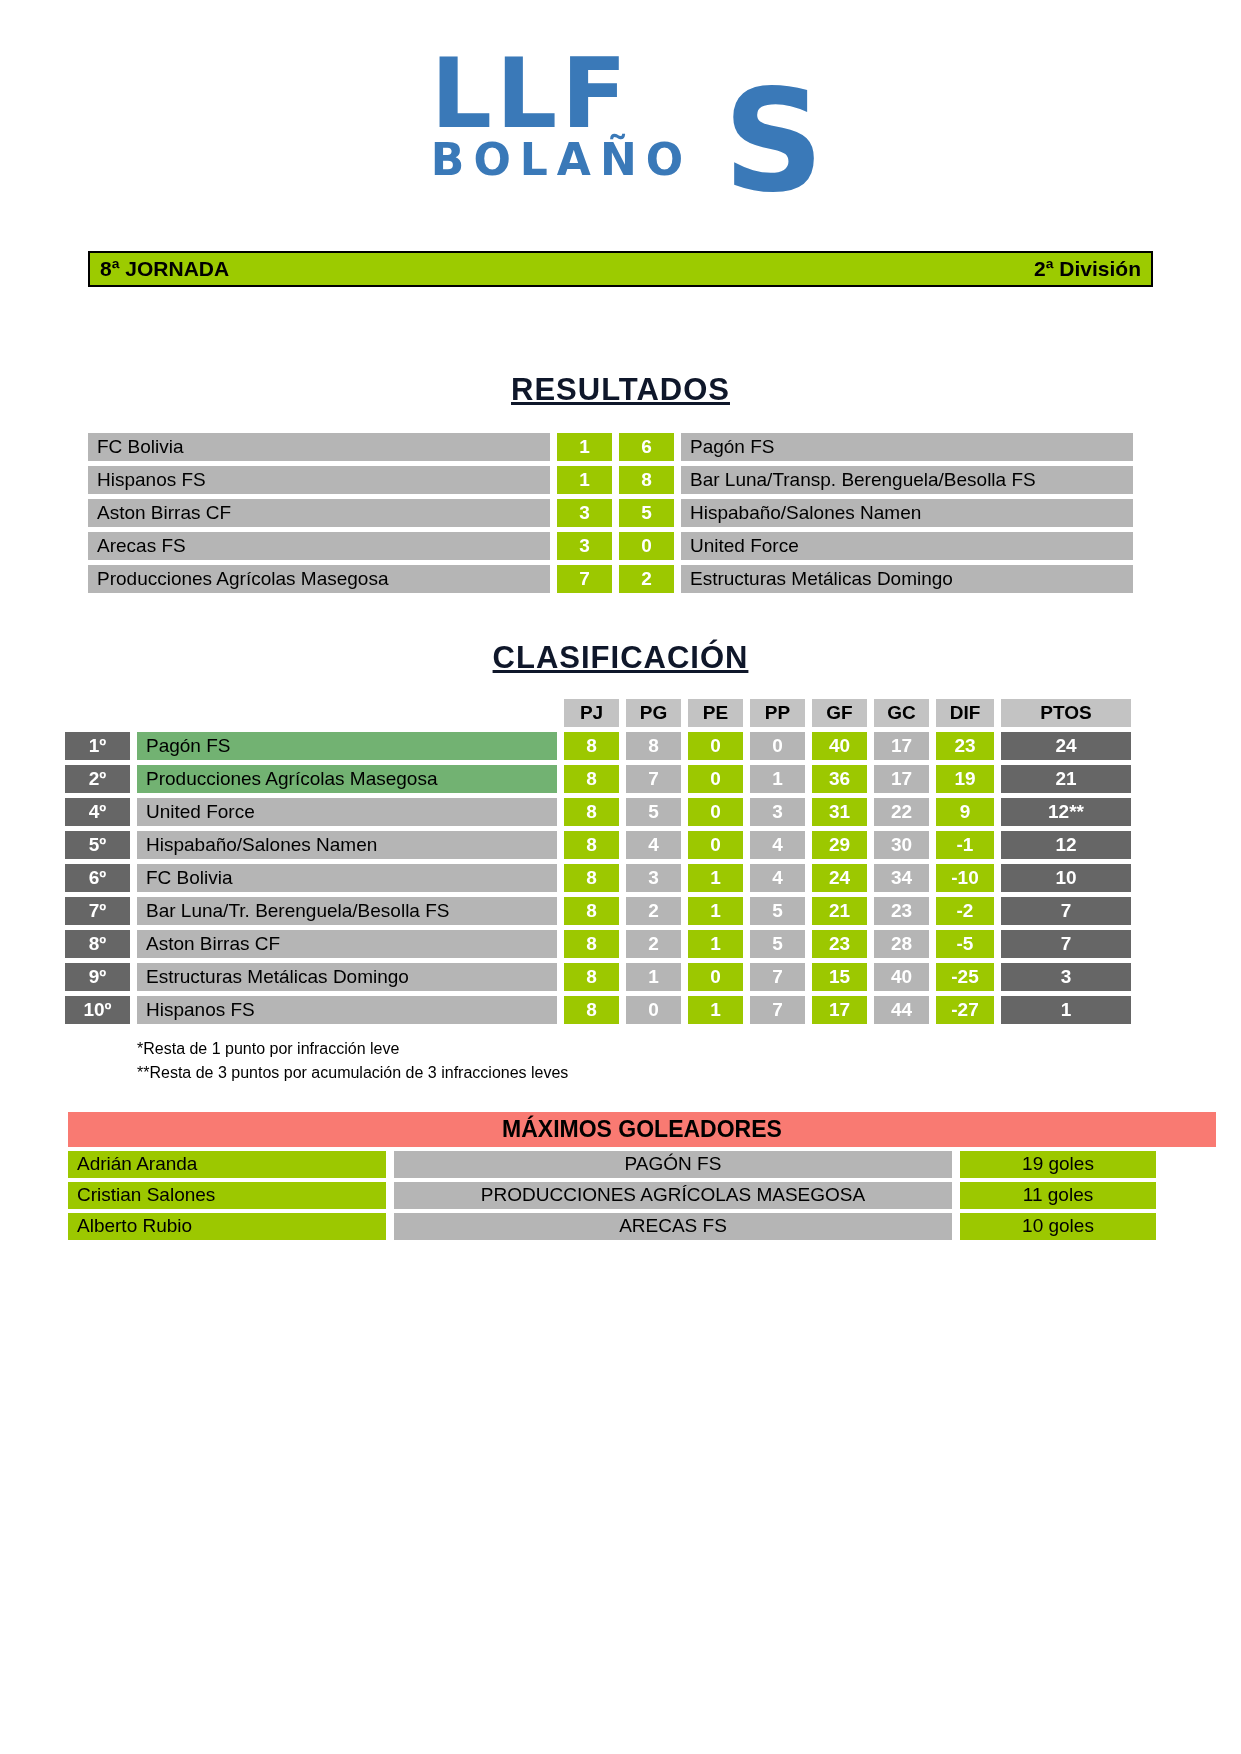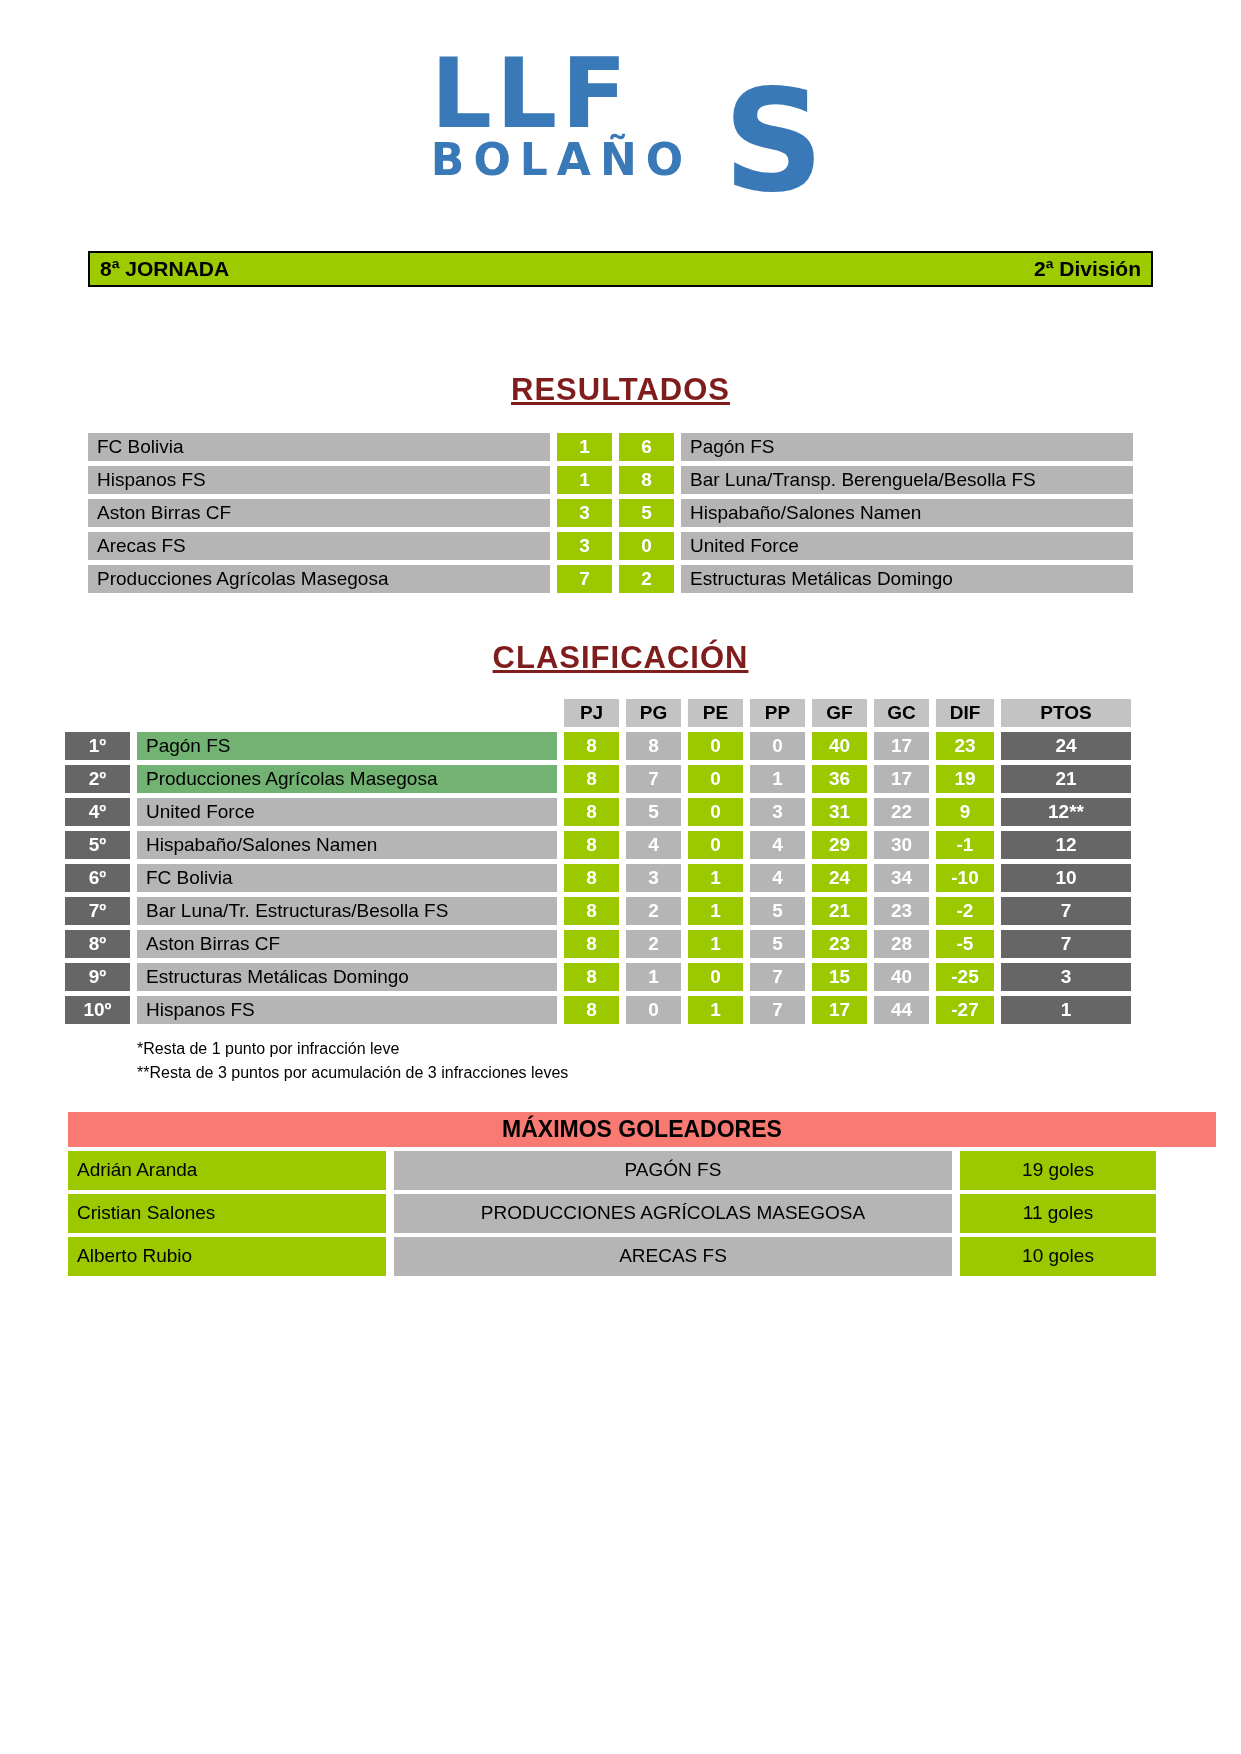--- a/index.html
+++ b/index.html
@@ -26,21 +26,21 @@
     background: #9ccb00;
     border: 2px solid #000;
     display: flex; justify-content: space-between; align-items: center;
     padding: 0 10px;
     font-size: 21px; font-weight: bold;
   }
 
   
   .section-title {
     text-align: center; font-size: 31px; font-weight: bold;
-    color: #7f1d1d; text-decoration: underline; letter-spacing: 1px;
+    color: #0f172a; text-decoration: underline; letter-spacing: 1px;
   }
   .title-resultados { margin-top: 85px; }
   .title-clasificacion { margin-top: 42px; }
 
   
   table { border-collapse: separate; }
   .results { border-spacing: 7px 5px; margin: 20px 0 0 81px; font-size: 19px; }
   .results td { height: 28px; }
   .results .team-home { width: 462px; background: #b5b5b5; padding-left: 9px; }
   .results .score { width: 55px; background: #9cc800; color: #fff; font-weight: bold; text-align: center; }
@@ -69,21 +69,21 @@
 
   
   .goleadores-wrap { margin-top: 28px; }
   .goleadores-title {
     width: 1148px; height: 35px; margin-left: 68px;
     background: #f97a72;
     display: flex; align-items: center; justify-content: center;
     font-size: 23px; font-weight: bold; color: #000;
   }
   .goleadores { border-spacing: 8px 4px; margin: 0 0 0 60px; font-size: 19px; }
-  .goleadores td { height: 39px; }
+  .goleadores td { height: 27px; }
   .goleadores .player { width: 318px; background: #9cc800; padding-left: 9px; }
   .goleadores .club { width: 558px; background: #b5b5b5; text-align: center; }
   .goleadores .goals { width: 196px; background: #9cc800; text-align: center; }
 </style>
 </head>
 <body>
 
 <div class="logo-wrap">
   <div class="logo-inner">
     <div class="logo-llf">LLF</div>
@@ -219,21 +219,21 @@
       <td class="gr">3</td>
       <td class="g">1</td>
       <td class="gr">4</td>
       <td class="g">24</td>
       <td class="gr">34</td>
       <td class="g">-10</td>
       <td class="ptos">10</td>
     </tr>
     <tr>
       <td class="pos">7º</td>
-      <td class="team" data-variant="gray">Bar Luna/Tr. Estructuras/Besolla FS</td>
+      <td class="team" data-variant="gray">Bar Luna/Tr. Berenguela/Besolla FS</td>
       <td class="g">8</td>
       <td class="gr">2</td>
       <td class="g">1</td>
       <td class="gr">5</td>
       <td class="g">21</td>
       <td class="gr">23</td>
       <td class="g">-2</td>
       <td class="ptos">7</td>
     </tr>
     <tr>

